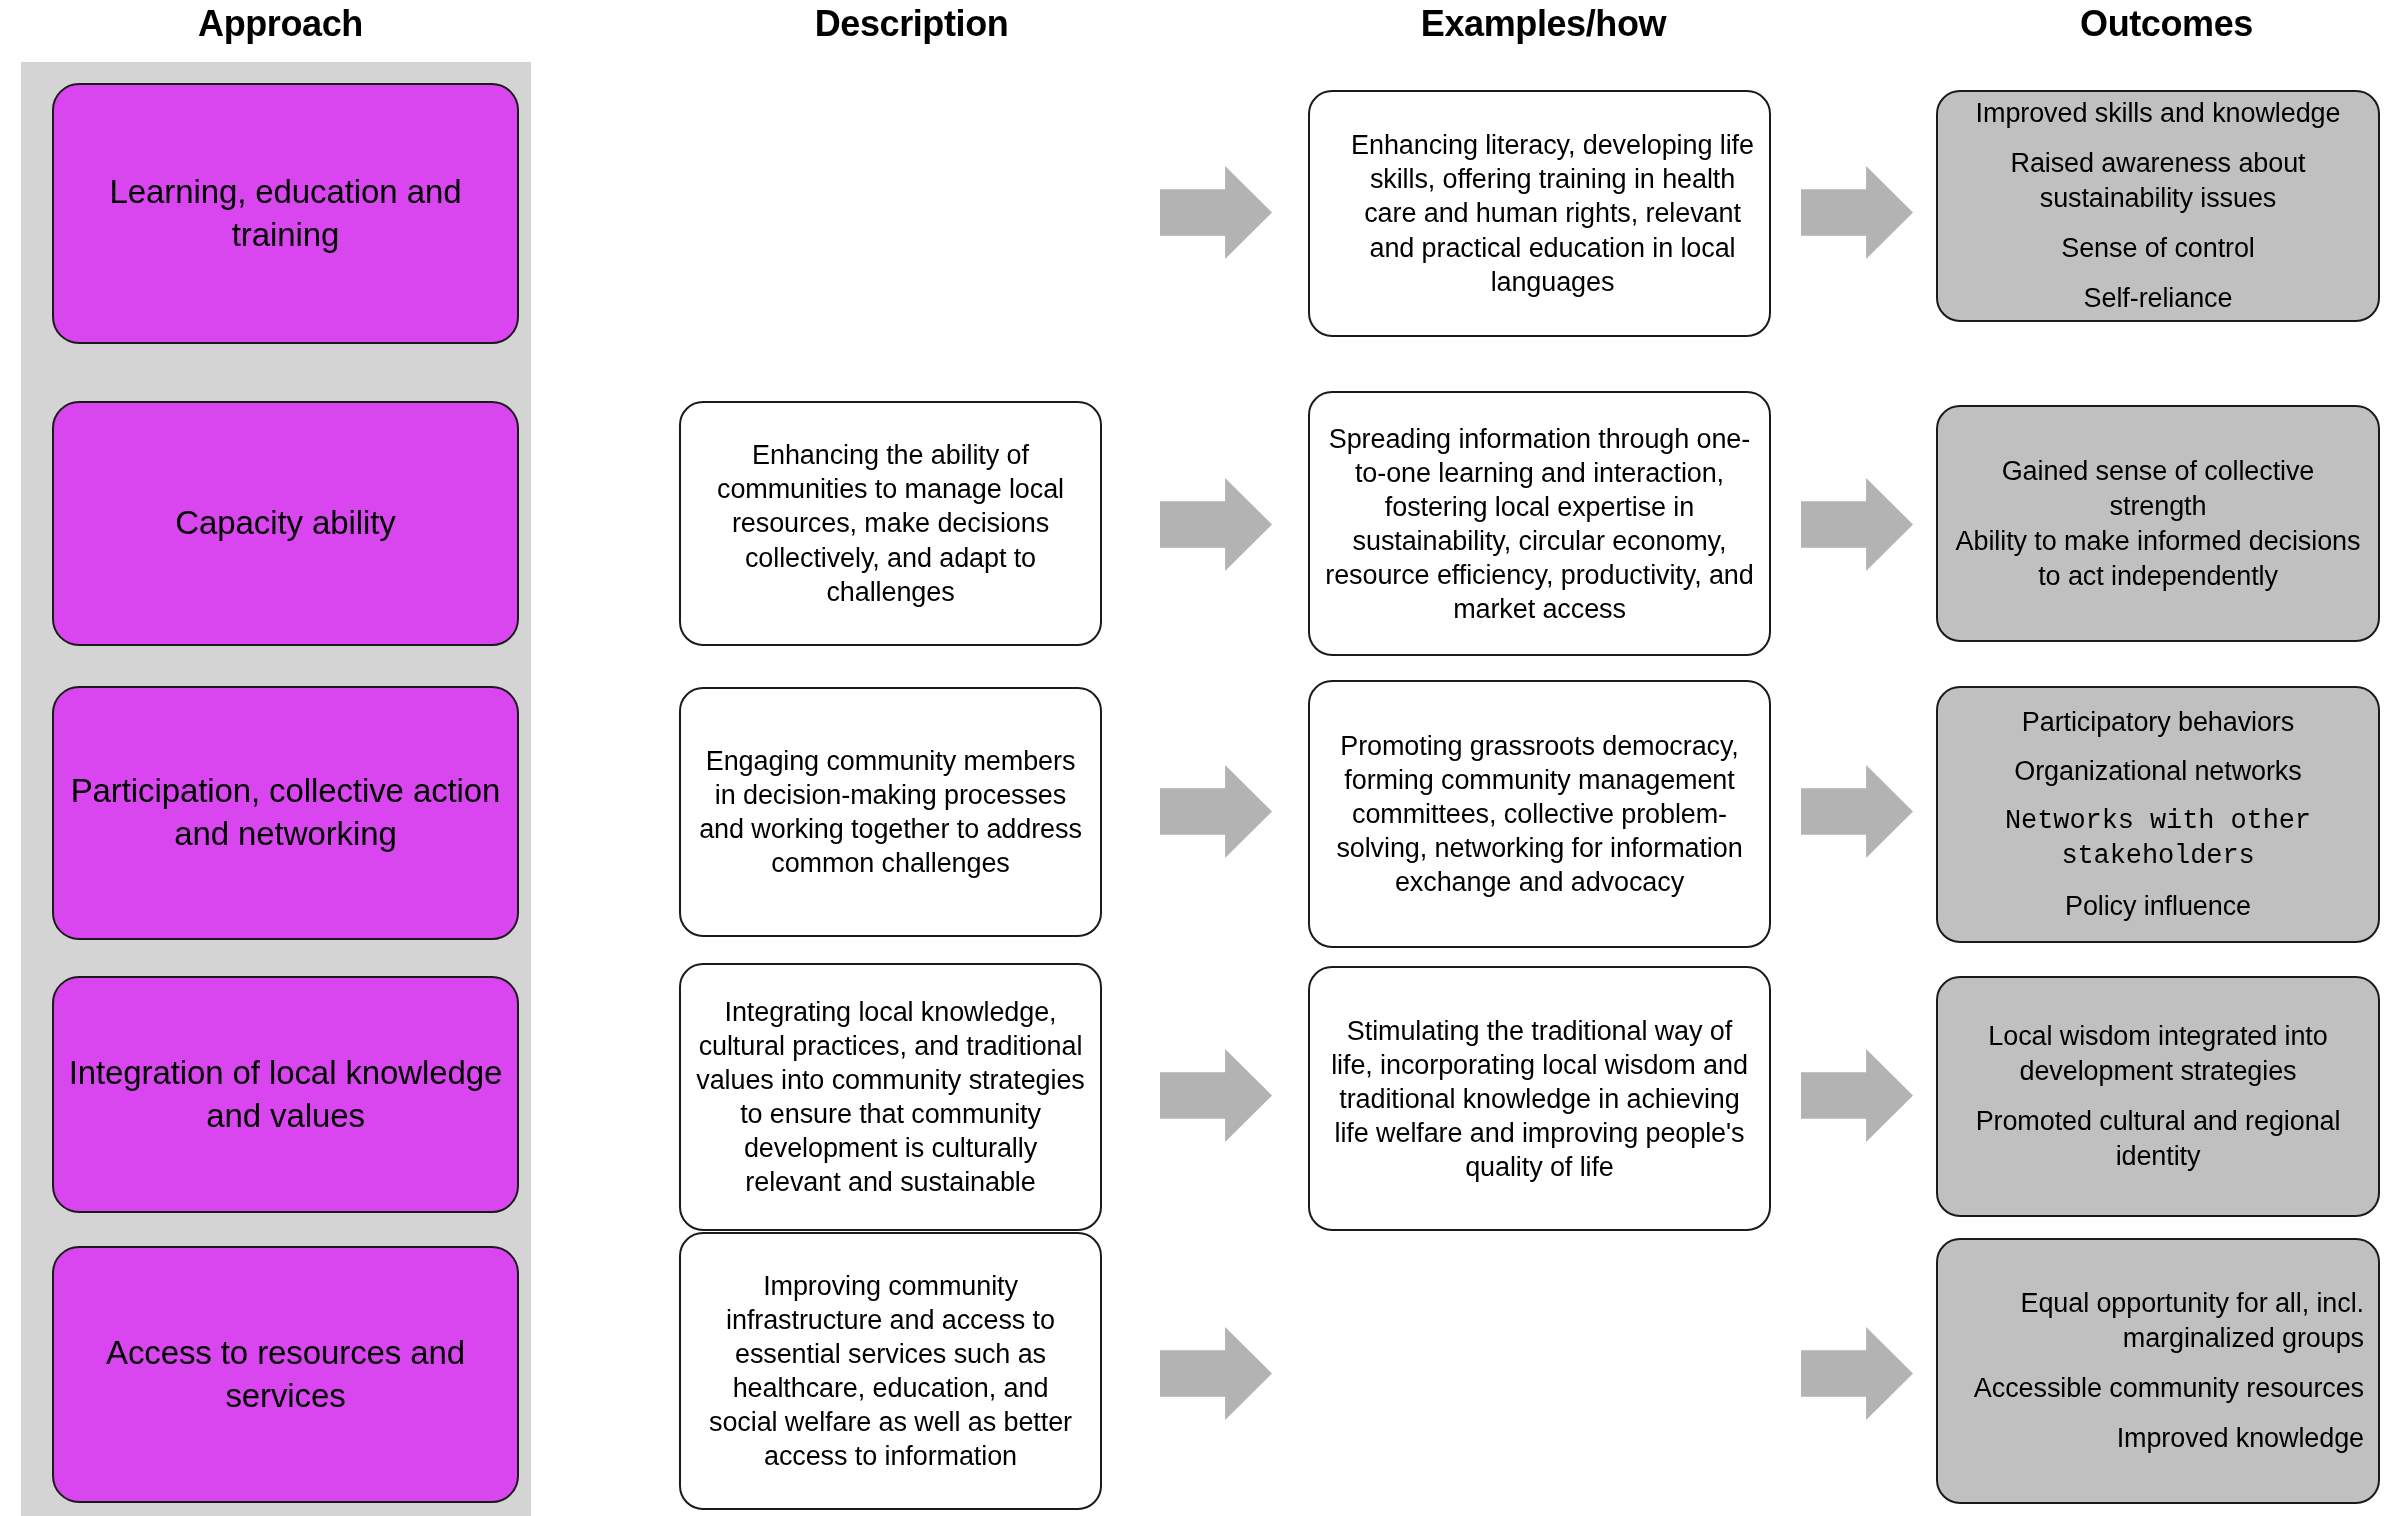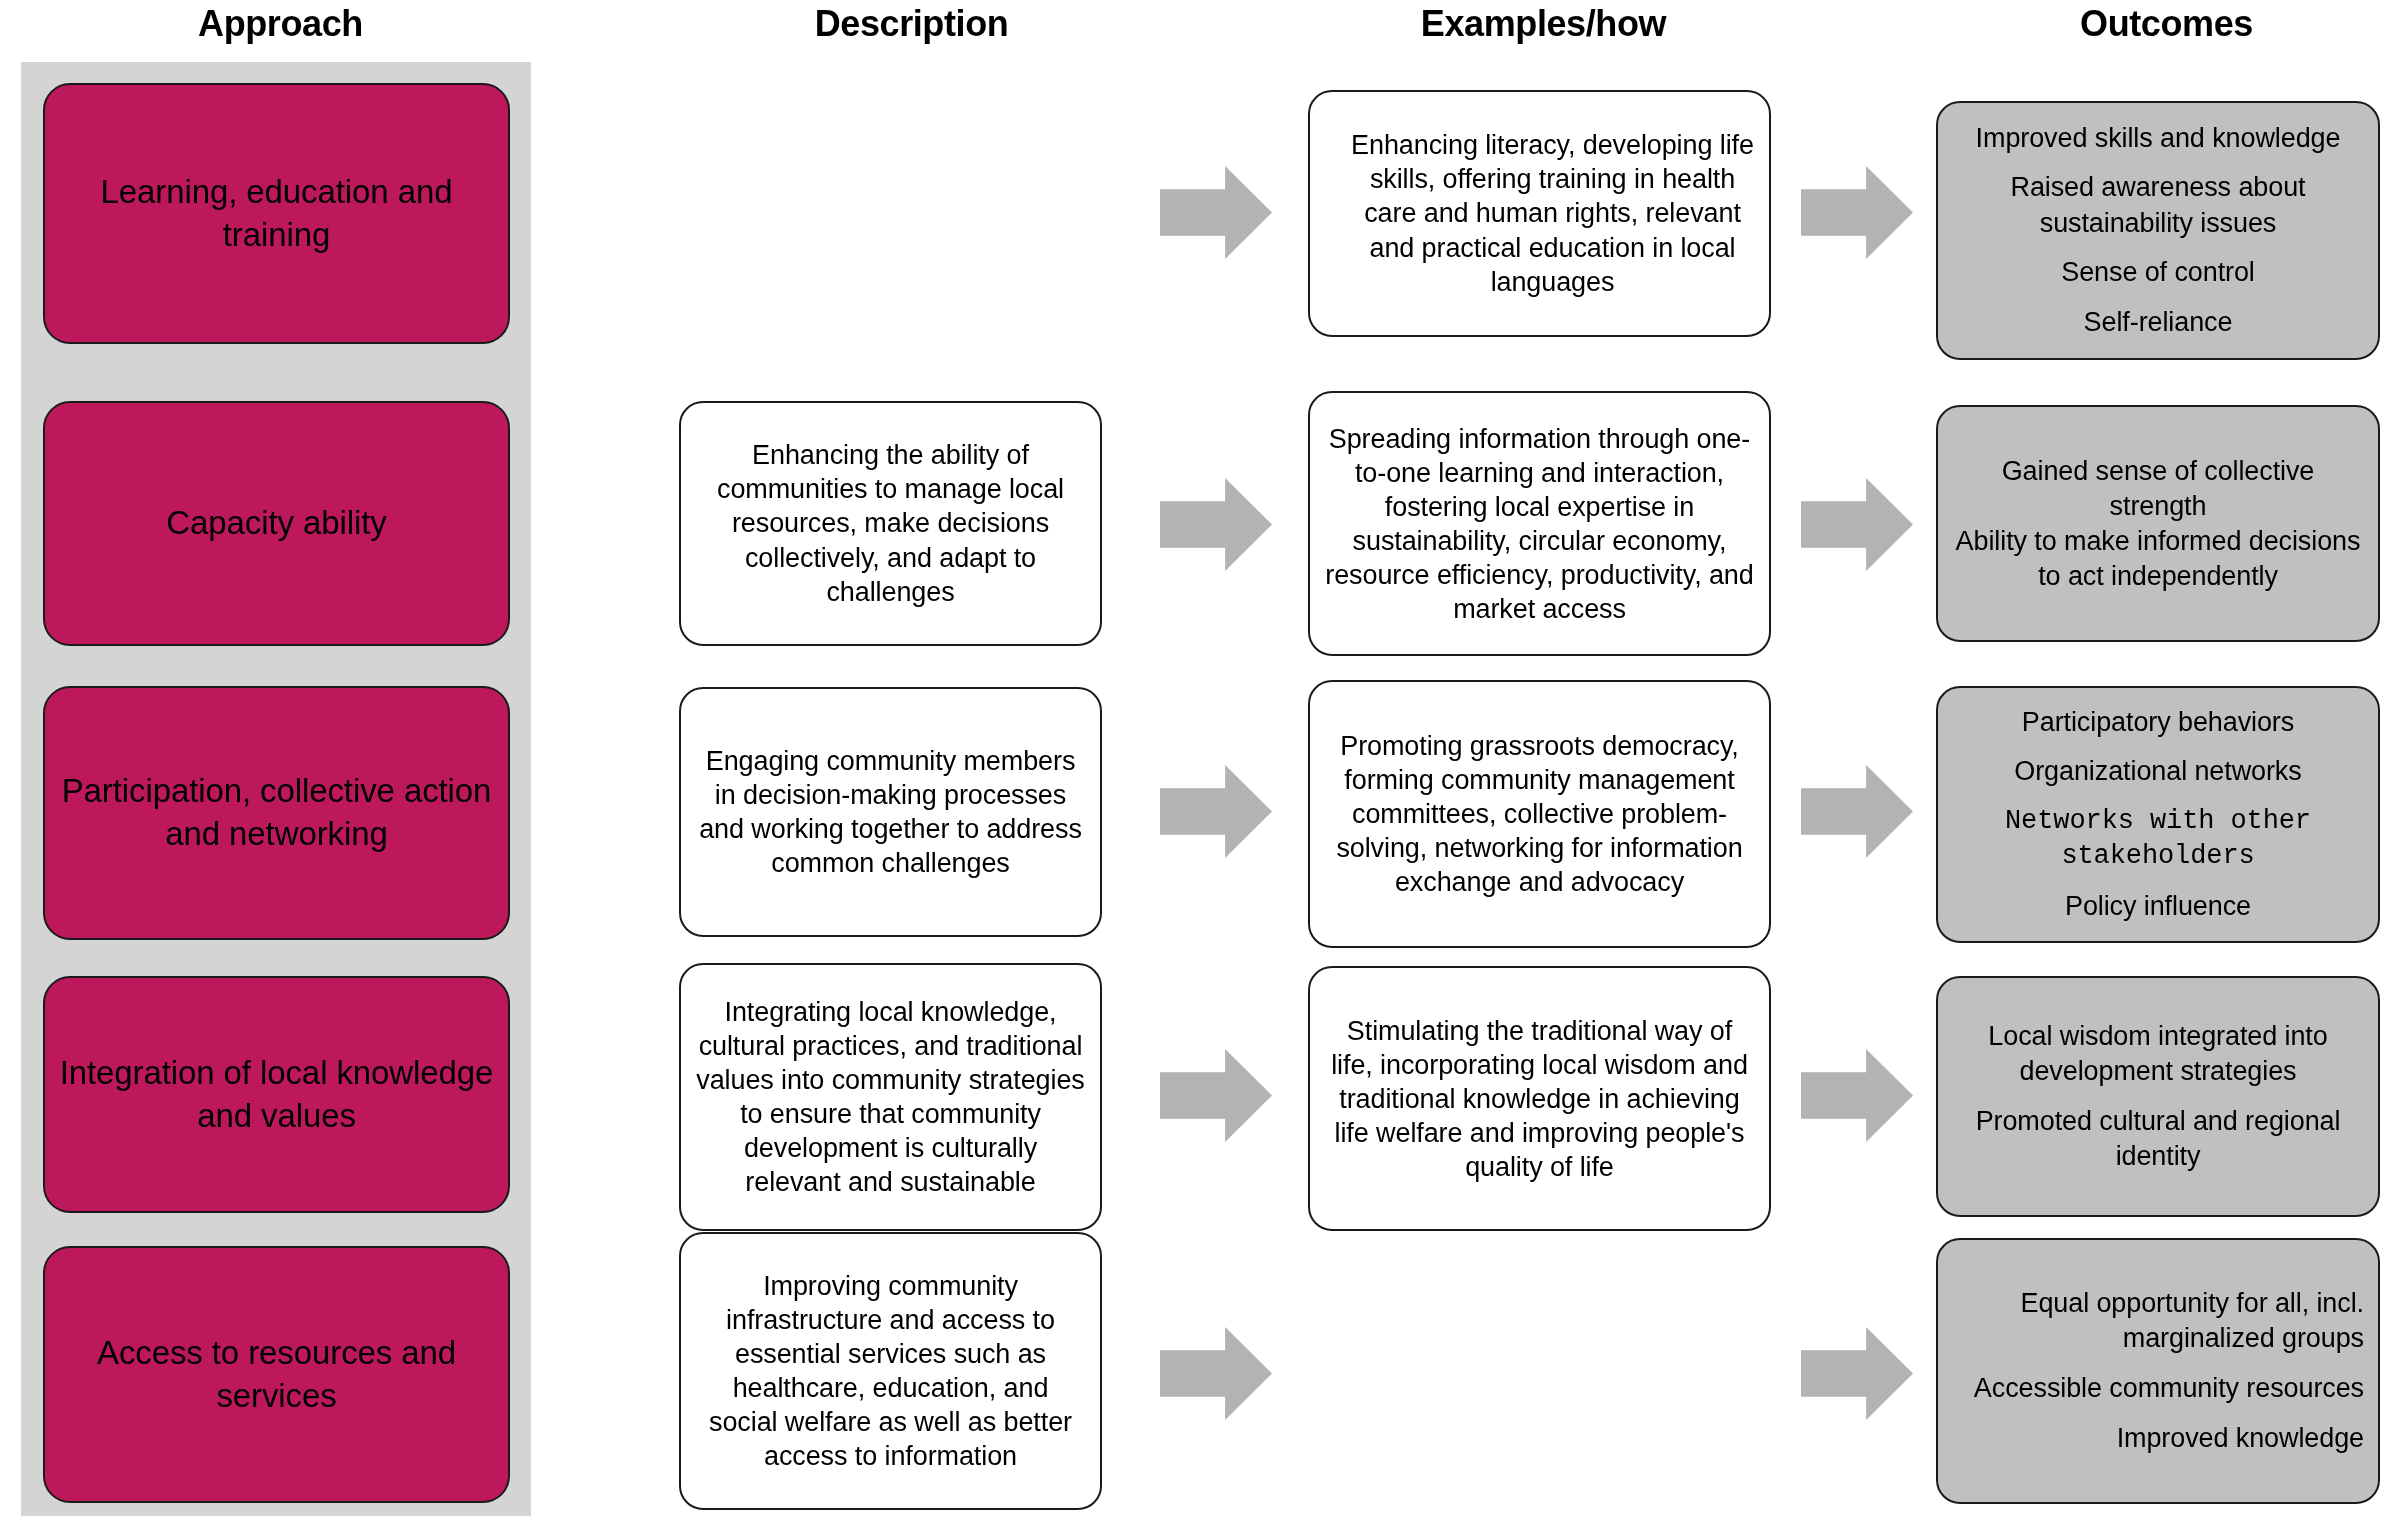--- a/index.html
+++ b/index.html
@@ -58,23 +58,23 @@
     border: 2.1px solid #1a1a1a;
     border-radius: 24px;
     display: flex;
     align-items: center;
     justify-content: center;
     text-align: center;
     padding: 7px 14px;
   }
 
   .approach-box {
-    left: 43px;
+    left: 52px;
     width: 467px;
-    background: #be185d;
+    background: #d946ef;
     border-radius: 27px;
   }
   .approach-box .txt {
     font-size: 33px;
     line-height: 1.30;
     letter-spacing: -0.1px;
   }
 
   .desc-box {
     left: 679px;
@@ -118,21 +118,21 @@
   }
   .arrow-wrap svg { display: block; width: 100%; height: 100%; }
   .arrow-a { left: 1160px; }
   .arrow-b { left: 1801px; }
 
   
   
   #row-0 .approach-box { top: 0;   height: 261px; }
   #row-0 .desc-box     { top: 7px; height: 245px; }
   #row-0 .ex-box       { top: 7px; height: 247px; padding-left: 40px; }
-  #row-0 .out-box      { top: 18px; height: 259px; }
+  #row-0 .out-box      { top: 7px; height: 232px; }
   #row-0 .arrow-wrap   { top: 83px; }
 
   
   #row-1 .approach-box { top: 0;   height: 245px; }
   #row-1 .desc-box     { top: 0;   height: 245px; }
   #row-1 .ex-box       { top: -9.8px; height: 265px; }
   #row-1 .out-box      { top: 4.2px;  height: 237px; }
   #row-1 .arrow-wrap   { top: 77px; }
 
   

